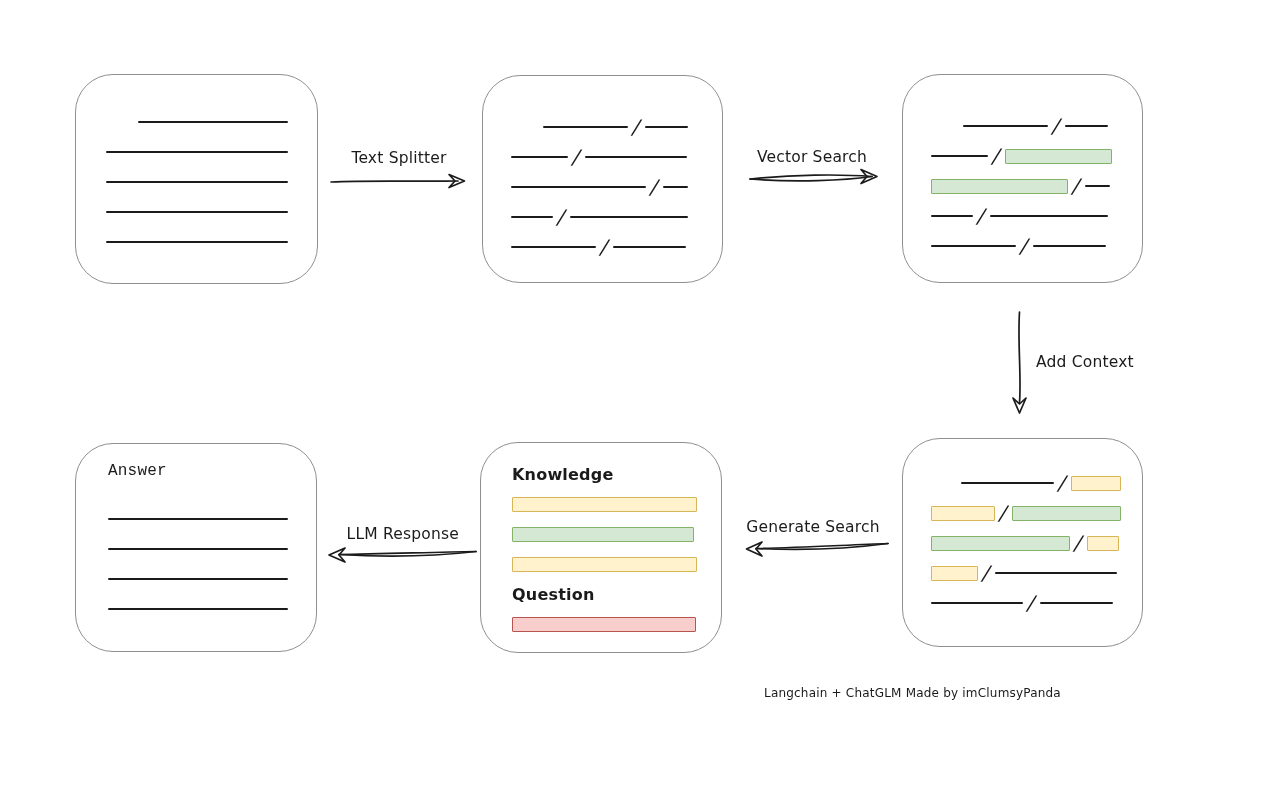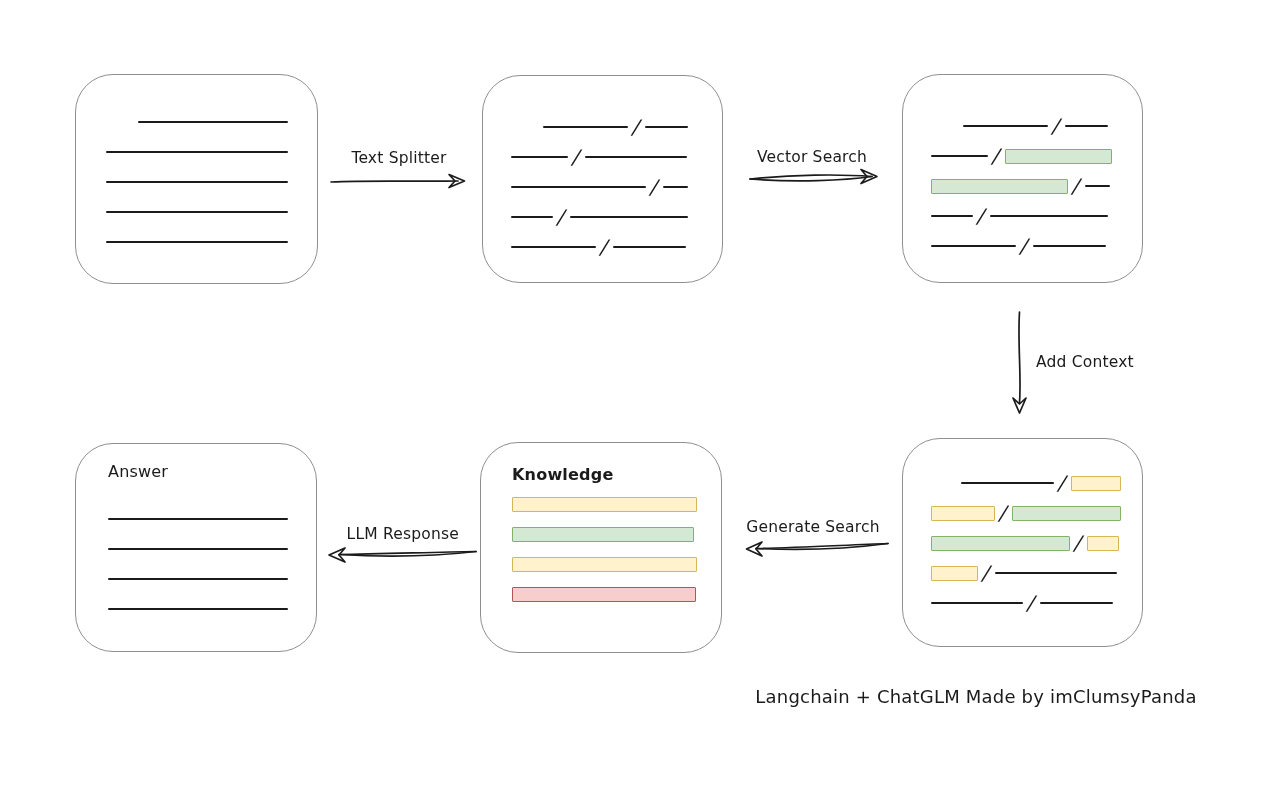--- a/index.html
+++ b/index.html
@@ -18,22 +18,22 @@
   .sl{font-size:20px;font-style:italic;line-height:1;margin:0 5px;transform:skewX(-6deg);color:var(--ink,#1b1b1b);}
   .bar{display:inline-block;height:13px;border:1.6px solid;border-radius:1px;}
   .bar-green{background:var(--green-fill,#d5e8d4);border-color:var(--green-stroke,#82b366);}
   .bar-yellow{background:var(--yellow-fill,#fff2cc);border-color:var(--yellow-stroke,#d6b656);}
   .bar-red{background:var(--red-fill,#f8cecc);border-color:var(--red-stroke,#b85450);}
   .heading{height:30px;display:flex;align-items:center;font-size:16px;letter-spacing:.2px;}
   .arrow-label{
     position:absolute;font-size:15.5px;text-align:center;letter-spacing:.2px;white-space:nowrap;
   }
   #caption{
-    position:absolute;left:746px;top:686px;width:460px;text-align:center;
-    font-size:18px;letter-spacing:.2px;white-space:nowrap;
+    position:absolute;left:764px;top:686px;width:460px;text-align:left;
+    font-size:12px;letter-spacing:.2px;white-space:nowrap;
   }
   svg.overlay{position:absolute;left:0;top:0;pointer-events:none;}
   svg .stroke{fill:none;stroke:var(--ink,#1b1b1b);stroke-width:1.7;stroke-linecap:round;stroke-linejoin:round;}
 </style>
 </head>
 <body>
 
 <div id="canvas">
 
   <div class="box" style="left:75px;top:74px;width:243px;height:210px;">
@@ -157,30 +157,31 @@
           <div class="row">
             <span class="bar bar-yellow" style="width: 183px;"></span>
           </div>
           <div class="row">
             <span class="bar bar-green" style="width: 180px;"></span>
           </div>
           <div class="row">
             <span class="bar bar-yellow" style="width: 183px;"></span>
           </div>
         </div>
+      <div class="heading">Question</div>
       <div class="rows">
           <div class="row">
             <span class="bar bar-red" style="width: 182px;"></span>
           </div>
         </div>
     </div>
   </div>
 
   <div class="box" style="left:75px;top:443px;width:242px;height:209px;">
-    <div style="padding:12px 0 0 32px;">
+    <div style="padding:12px 0 0 32px;font-family:Liberation Mono, monospace;">
       <div class="heading">Answer</div>
       <div style="height:18px;"></div>
       <div class="rows">
           <div class="row">
             <span class="ln" style="width: 180px;"></span>
           </div>
           <div class="row">
             <span class="ln" style="width: 180px;"></span>
           </div>
           <div class="row">

